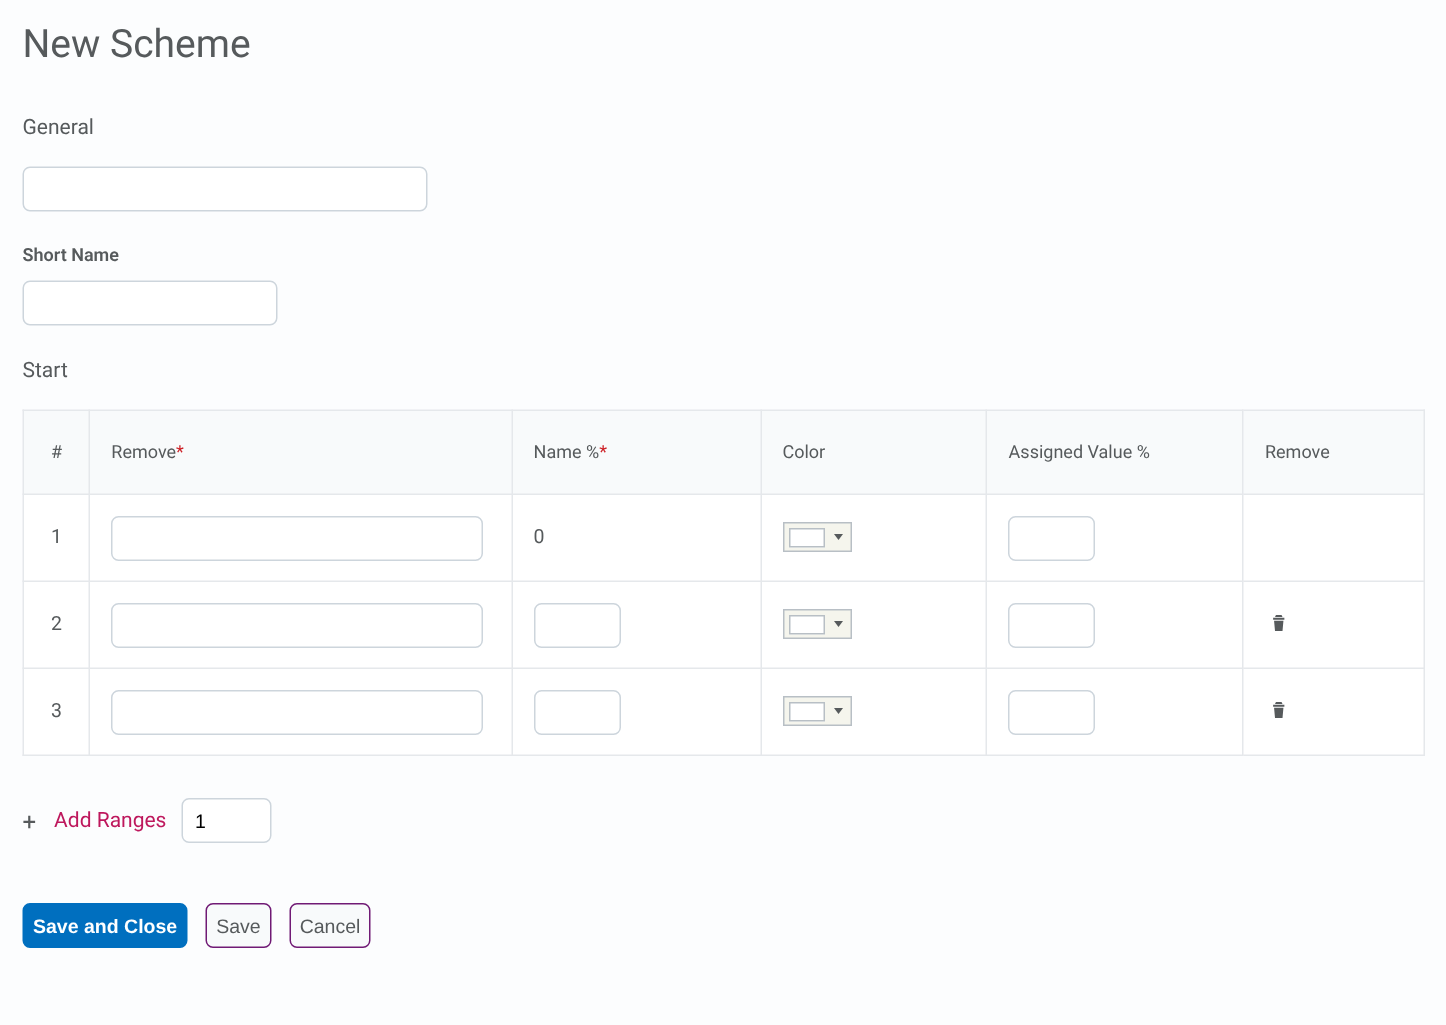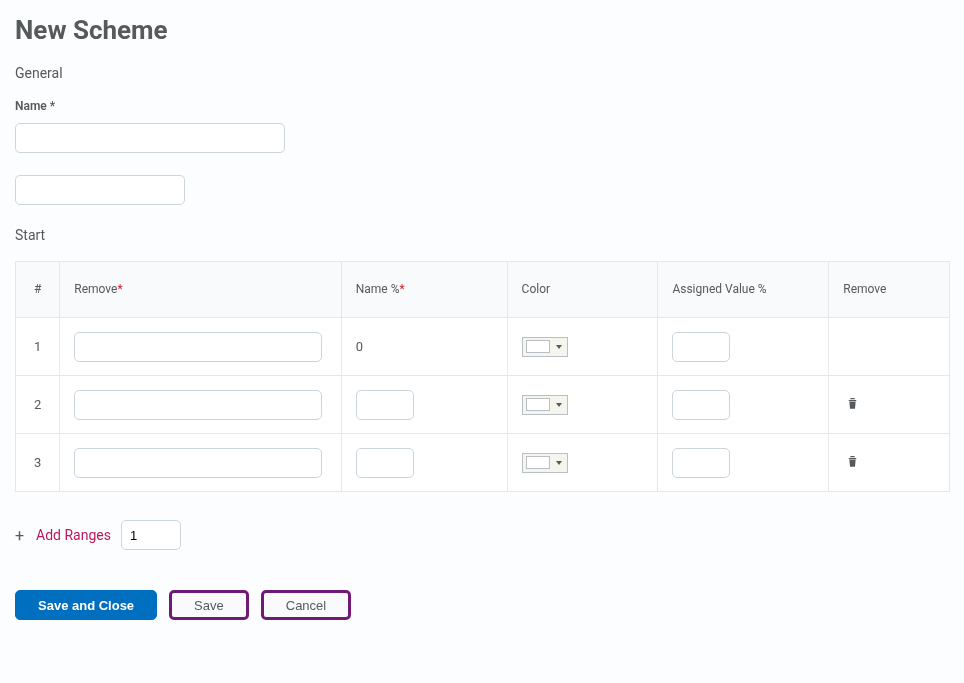--- a/index.html
+++ b/index.html
@@ -9,23 +9,23 @@
   }
   body {
     font-family: -apple-system, BlinkMacSystemFont, "Segoe UI", Roboto, Arial, sans-serif;
     background: #fcfdfe;
     color: #565a5c;
     font-size: 13px;
     padding: 15px;
   }
   .page-title {
     font-size: 26px;
-    font-weight: 700;
-    color: #565a5c;
-    margin-bottom: 20px;
+    font-weight: 400;
+    color: #565a5c;
+    margin-bottom: 32px;
   }
   .section-title {
     font-size: 14px;
     font-weight: 400;
     color: #565a5c;
     margin-bottom: 18px;
   }
   .field-group {
     margin-bottom: 22px;
   }
@@ -160,57 +160,54 @@
     font-size: 13px;
     background: #fff;
   }
   .btn-row {
     display: flex;
     gap: 12px;
   }
   .btn {
     border-radius: 5px;
     height: 30px;
-    padding: 0 22px;
+    padding: 0 6px;
     font-size: 13px;
     cursor: pointer;
     border: 1px solid transparent;
   }
   .btn-primary {
     background: #006fbf;
     color: #fff;
     font-weight: 600;
     border-color: #006fbf;
   }
   .btn-secondary {
     background: #f8fafb;
     color: #565a5c;
-    border: 3px solid #701a75;
+    border: 1px solid #701a75;
   }
   .static-zero {
     color: #565a5c;
     font-size: 13px;
   }
 </style>
 </head>
 <body>
 
 <h1 class="page-title">New Scheme</h1>
 
 <h2 class="section-title">General</h2>
 
 <div class="field-group">
-  <label class="field-label">
-    <span>Name</span>
-    <span class="req-star">*</span>
-  </label>
   <input type="text" class="text-input wide" value="" style="">
 </div>
 
 <div class="field-group">
+  <label class="field-label">Short Name</label>
   <input type="text" class="text-input medium" value="" style="">
 </div>
 
 <h2 class="section-title">Start</h2>
 
 <table class="table">
   <thead>
     <tr>
       <th class="col-num">#</th>
       <th class="col-symbol">

